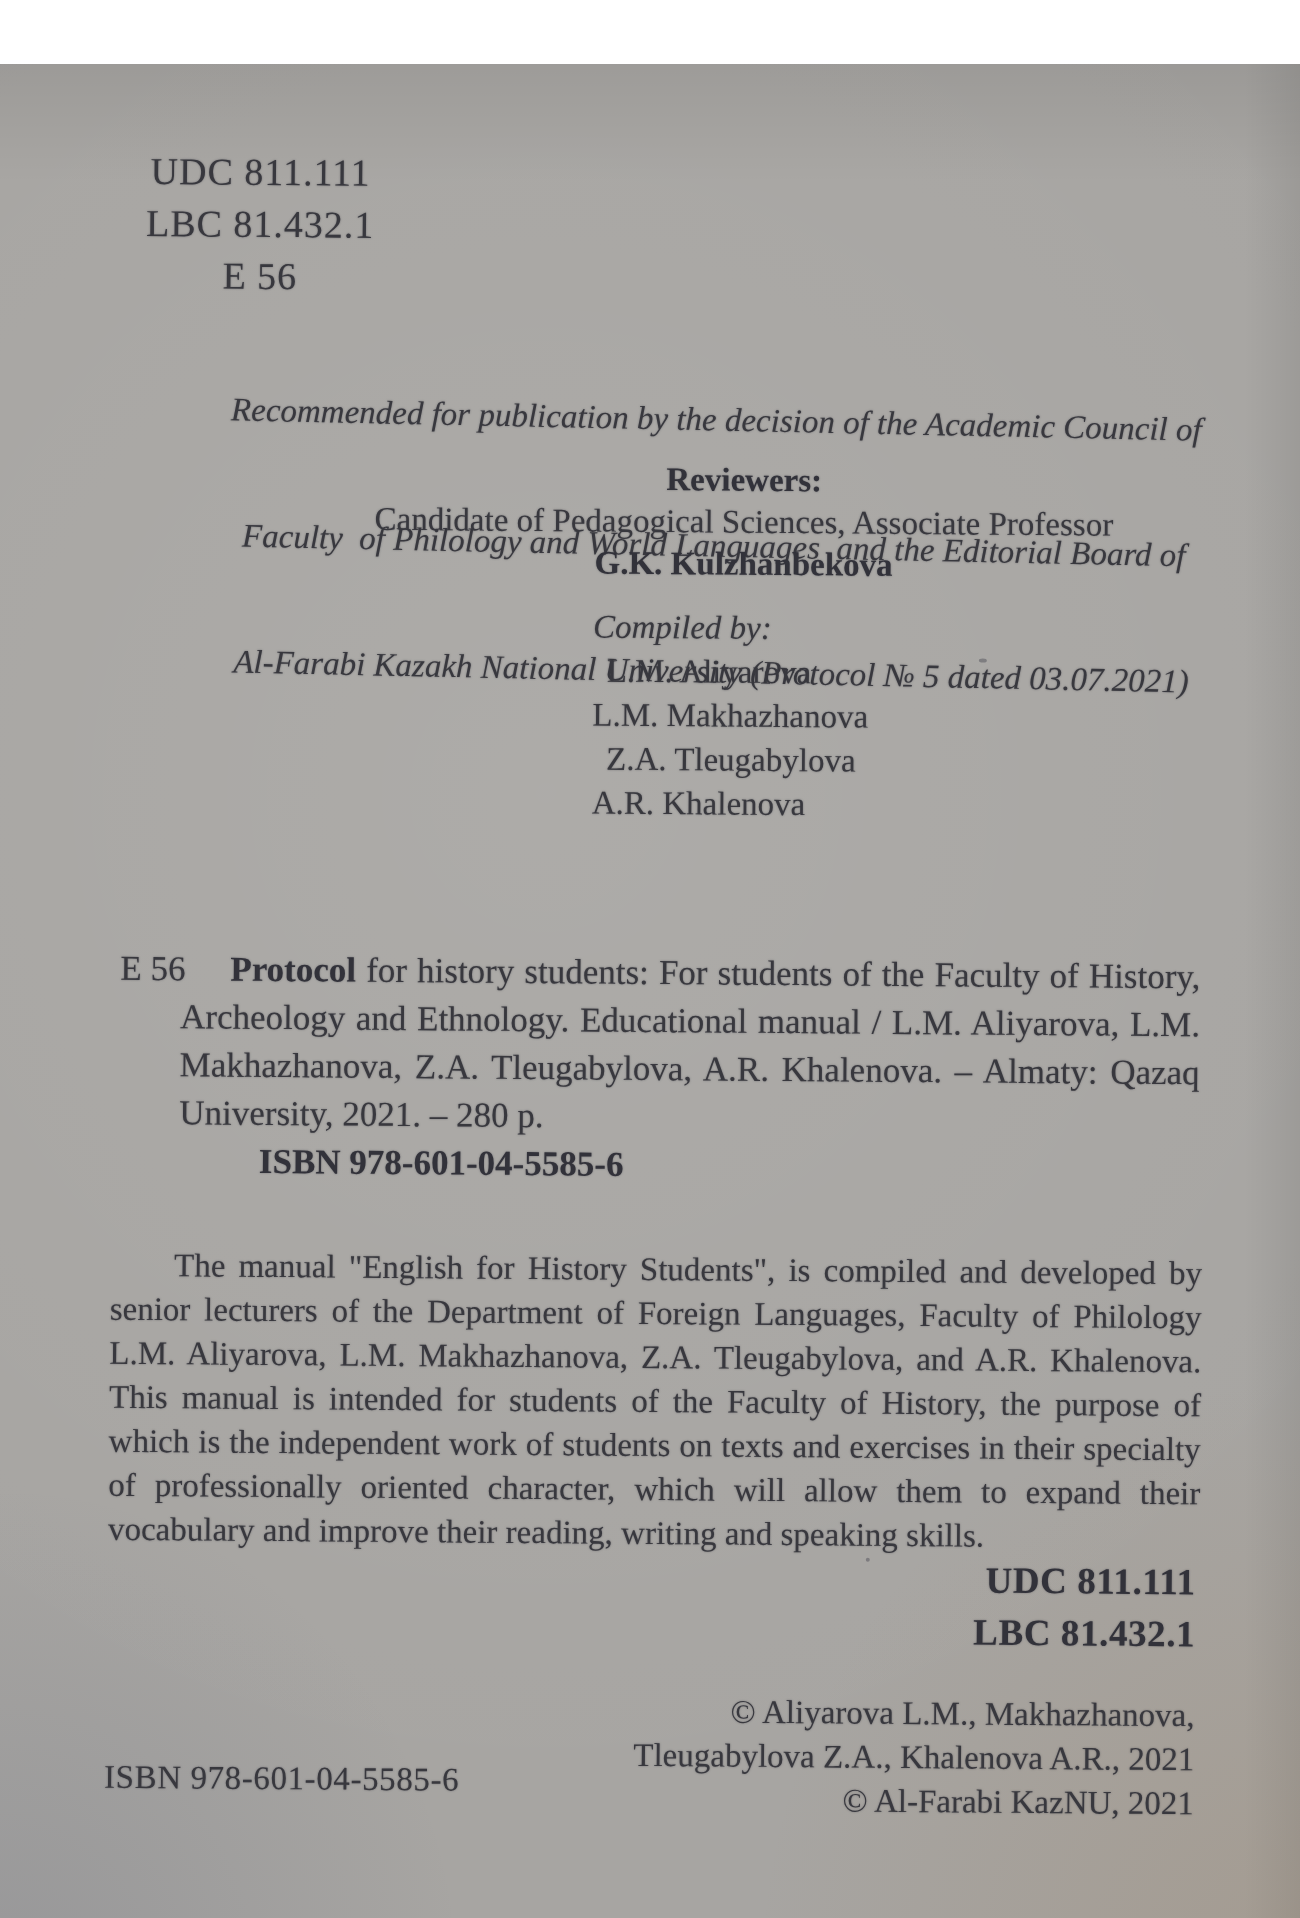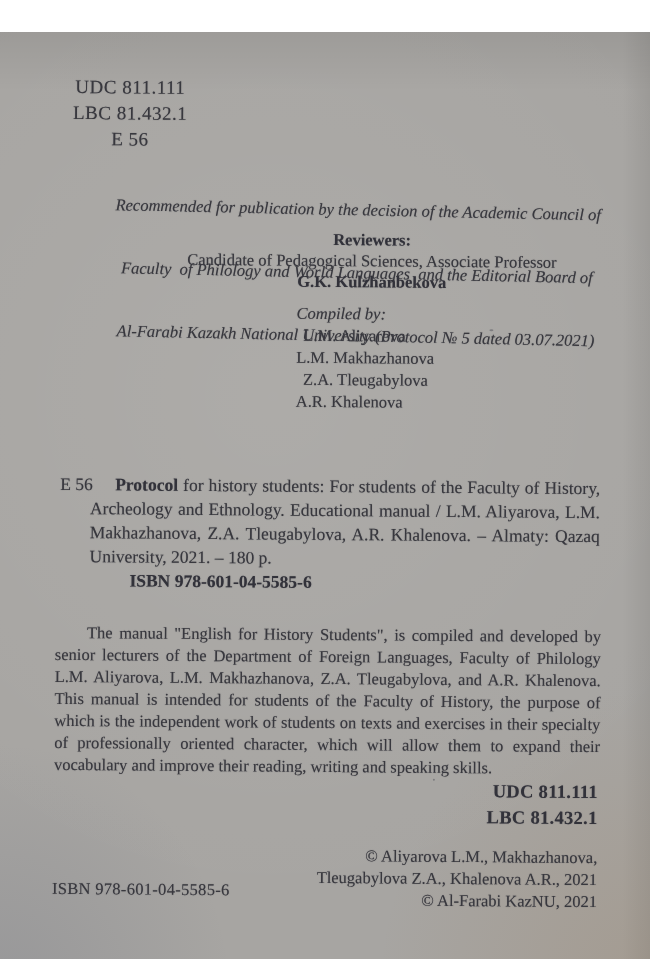--- a/index.html
+++ b/index.html
@@ -105,21 +105,21 @@
     <div class="compiled">
       <div class="i">Compiled by:</div>
       <div class="name">L.M. Aliyarova</div>
       <div class="name">L.M. Makhazhanova</div>
       <div class="name">Z.A. Tleugabylova</div>
       <div class="name">A.R. Khalenova</div>
     </div>
 
     <div class="catalog">
       <span class="label">E 56</span>
-      <p><span class="b">Protocol</span> <span>for history students: For students of the Faculty of History, Archeology and Ethnology. Educational manual / L.M. Aliyarova, L.M. Makhazhanova, Z.A. Tleugabylova, A.R. Khalenova. – Almaty: Qazaq University, 2021. – 180 p.</span></p>
+      <p><span class="b">Protocol</span> <span>for history students: For students of the Faculty of History, Archeology and Ethnology. Educational manual / L.M. Aliyarova, L.M. Makhazhanova, Z.A. Tleugabylova, A.R. Khalenova. – Almaty: Qazaq University, 2021. – 280 p.</span></p>
       <div class="isbn">ISBN 978-601-04-5585-6</div>
     </div>
 
     <div class="annotation">The manual "English for History Students", is compiled and developed by senior lecturers of the Department of Foreign Languages, Faculty of Philology L.M. Aliyarova, L.M. Makhazhanova, Z.A. Tleugabylova, and A.R. Khalenova. This manual is intended for students of the Faculty of History, the purpose of which is the independent work of students on texts and exercises in their specialty of professionally oriented character, which will allow them to expand their vocabulary and improve their reading, writing and speaking skills.</div>
 
     <div class="codes-bottom">
       <div>UDC 811.111</div>
       <div>LBC 81.432.1</div>
     </div>
 

